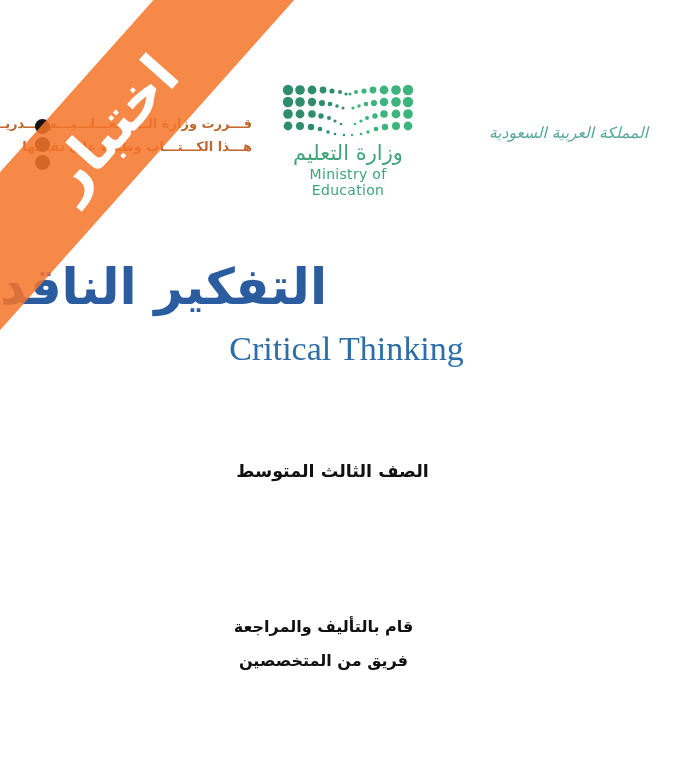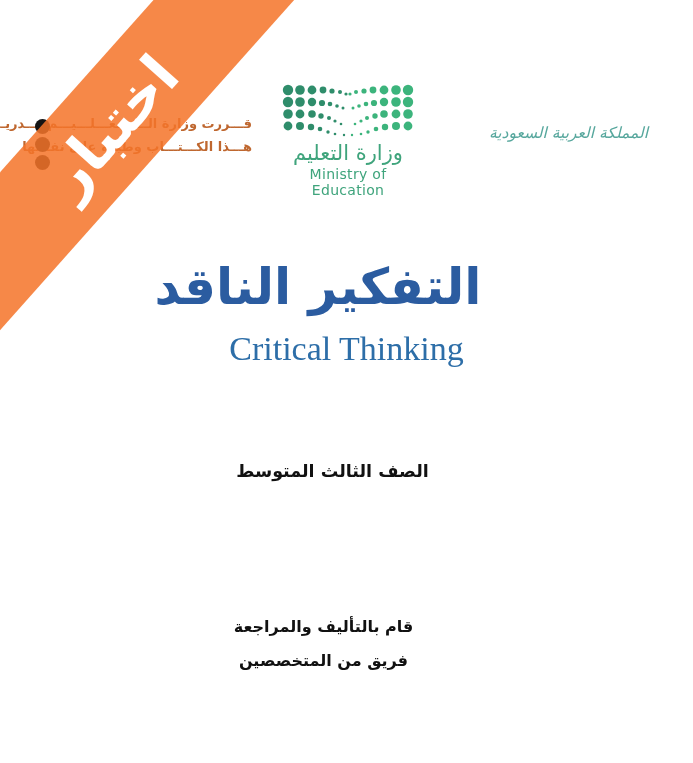--- a/index.html
+++ b/index.html
@@ -49,21 +49,21 @@
   
   .country{
     position:absolute;top:124px;right:45px;
     font-size:15.5px;color:#57a79d;
     white-space:nowrap;
     font-style:italic;
   }
   
   .title-ar{
     position:absolute;top:254px;left:0;width:636px;
-    text-align:center;
+    text-align:left;
     font-size:50px;font-weight:bold;
     color:#2b5ca0;
     line-height:66px;
   }
   .title-en{
     position:absolute;top:330px;left:0;width:693px;
     text-align:center;
     font-family:"Liberation Serif","DejaVu Serif",serif;
     font-size:34px;
     color:#2d6ea8;

